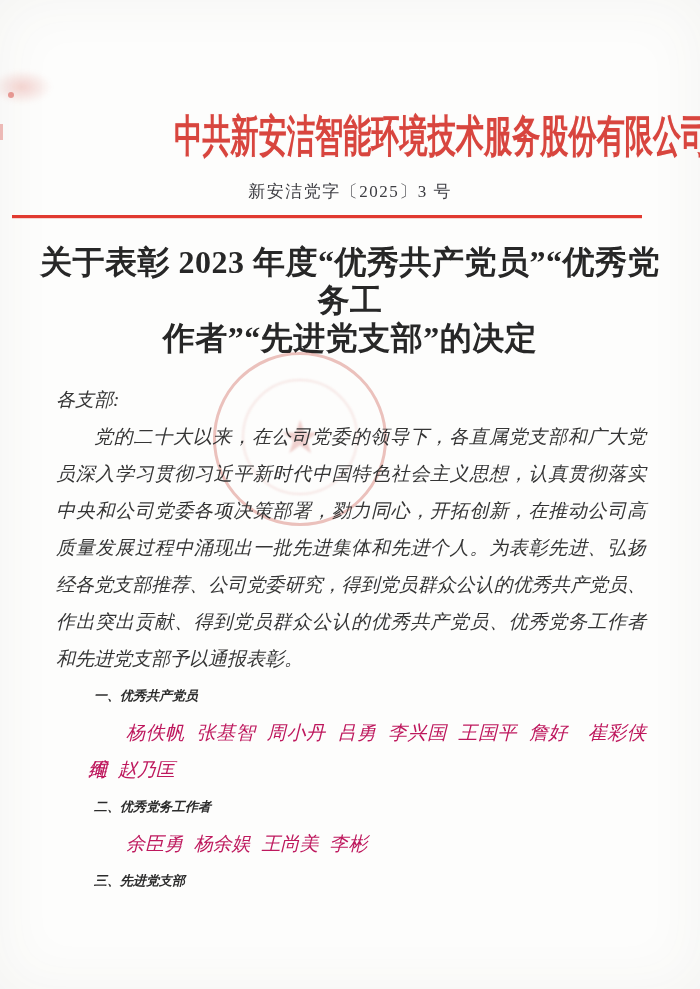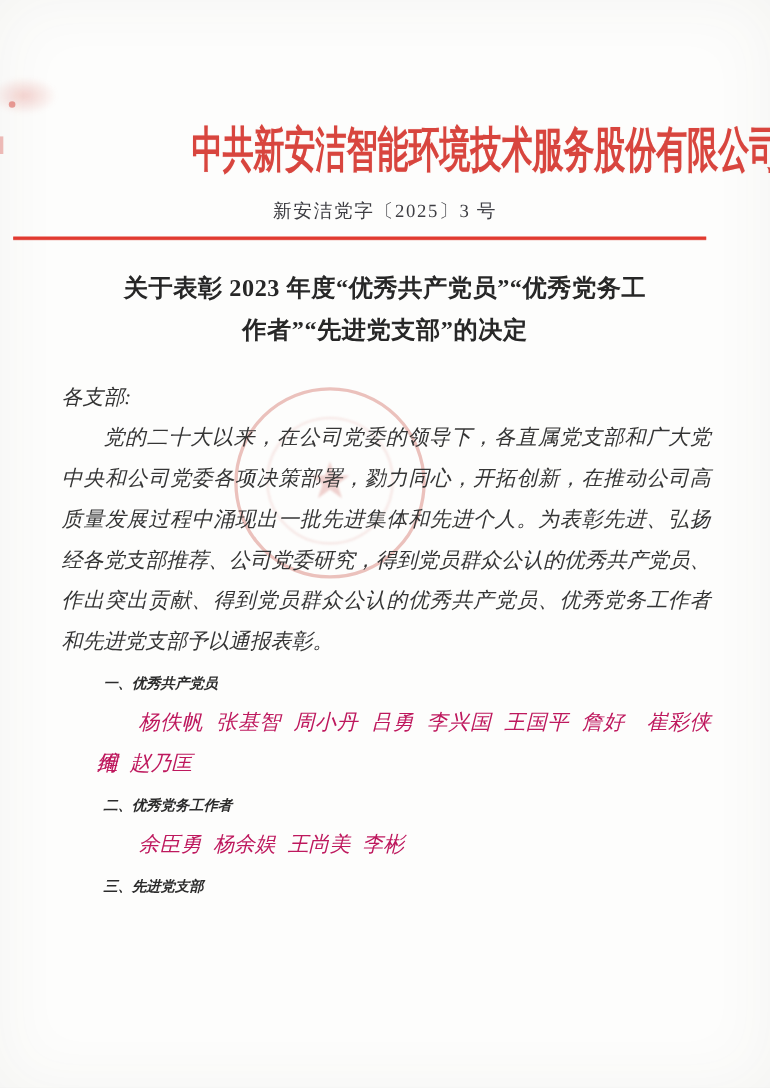--- a/index.html
+++ b/index.html
@@ -40,21 +40,21 @@
   .red-rule{
     margin:13px 0 0 12px;
     width:630px;height:3px;
     background:var(--rule_red);
     box-shadow:0 0.5px 0 rgba(225,58,48,0.4);
   }
   
   .doc-title{
     margin:25px 40px 0 40px;
     text-align:center;
-    font-size:22px;line-height:38px;
+    font-size:32px;line-height:38px;
     font-weight:700;
     letter-spacing:0.5px;
     color:#272727;
   }
   
   .doc-body{
     position:relative;z-index:1;
     margin:24px 54px 0 56px;
     width:590px;
     font-size:19px;
@@ -124,20 +124,21 @@
 
   <h1 class="doc-title" style="margin-bottom:0;">
     <span style="display:block">关于表彰 2023 年度“优秀共产党员”“优秀党务工</span>
     <span style="display:block">作者”“先进党支部”的决定</span>
   </h1>
 
   <div class="doc-body">
     <div class="line">各支部:</div>
 
     <div class="line justify indent">党的二十大以来，在公司党委的领导下，各直属党支部和广大党</div>
+    <div class="line justify">员深入学习贯彻习近平新时代中国特色社会主义思想，认真贯彻落实</div>
     <div class="line justify">中央和公司党委各项决策部署，勠力同心，开拓创新，在推动公司高</div>
     <div class="line justify">质量发展过程中涌现出一批先进集体和先进个人。为表彰先进、弘扬</div>
     <div class="line justify">经各党支部推荐、公司党委研究，得到党员群众公认的优秀共产党员、</div>
     <div class="line justify">作出突出贡献、得到党员群众公认的优秀共产党员、优秀党务工作者</div>
     <div class="line">和先进党支部予以通报表彰。</div>
 
     <div class="line heading indent">一、优秀共产党员</div>
     <div class="line names justify indent">杨佚帆 张基智 周小丹 吕勇 李兴国 王国平 詹好　崔彩侠 周</div>
     <div class="line names">维 赵乃匡</div>
 

